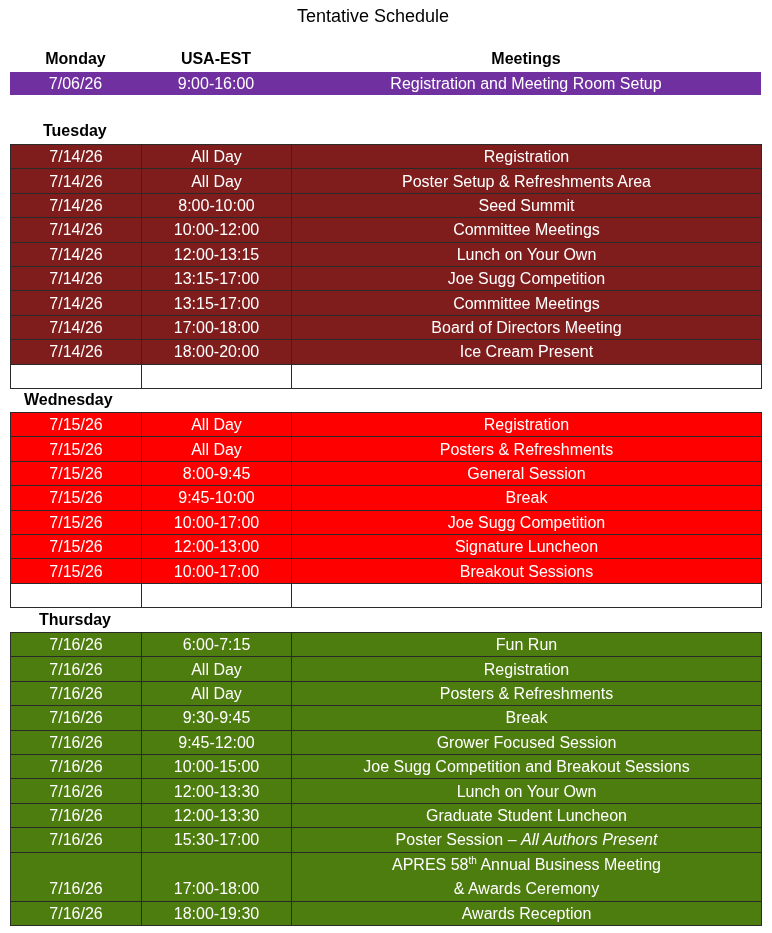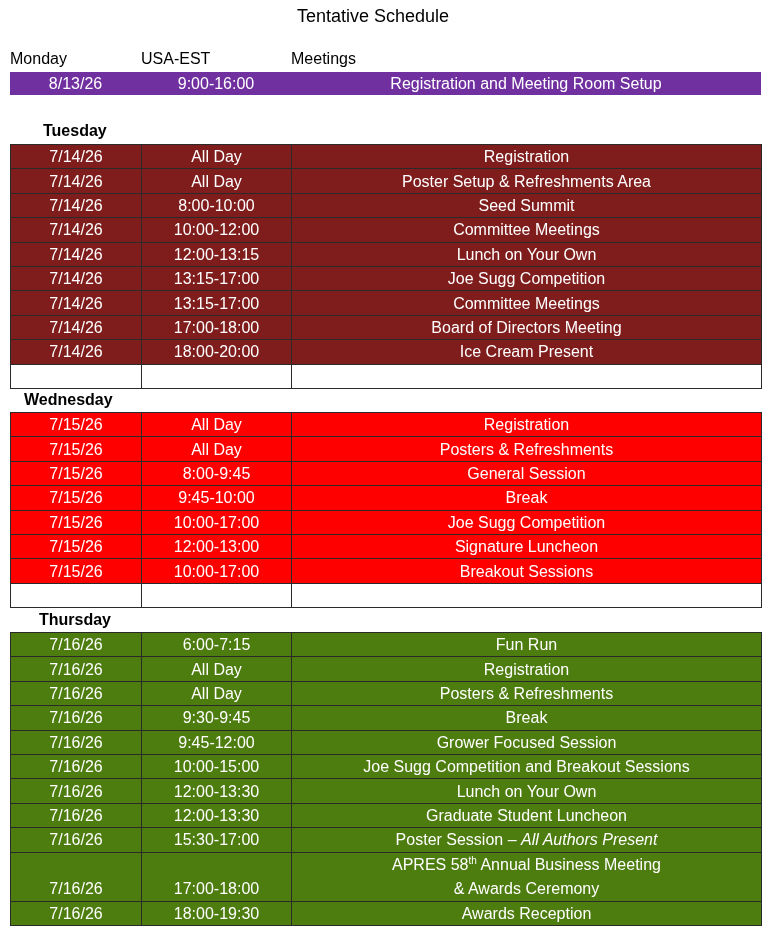--- a/index.html
+++ b/index.html
@@ -1,18 +1,18 @@
 <!DOCTYPE html>
 <html><head>
 <meta charset="utf-8">
 <style>
   html, body { margin: 0; padding: 0; background: #ffffff; }
   body { width: 772px; height: 933px; position: relative; font-family: "Liberation Sans", "DejaVu Sans", sans-serif; color: #000; overflow: hidden; }
   .title { position: absolute; top: 6px; left: 0; width: 746px; text-align: center; font-weight: normal; font-size: 18px; }
-  .hdr { position: absolute; top: 50px; font-weight: normal; font-size: 16px; text-align: left; }
+  .hdr { position: absolute; top: 50px; font-weight: bold; font-size: 16px; text-align: center; }
   .daylabel { position: absolute; font-weight: bold; font-size: 16px; }
   table.sched { position: absolute; left: 10px; width: 751px; border-collapse: collapse; table-layout: fixed; font-size: 16px; }
   table.sched td { height: 23.4px; padding: 0; text-align: center; border: 1px solid #2a2a2a; color: #fff; line-height: 23px; white-space: nowrap; }
   table.sched col.c1 { width: 131px; }
   table.sched col.c2 { width: 150px; }
   table.sched col.c3 { width: 470px; }
   .purple td { background: #7030a0; border: none !important; }
   .blue td { background: #7f1d1d; }
   .red td { background: #ff0000; }
   .green td { background: #4d7c0f; }
@@ -31,21 +31,21 @@
 <div class="hdr" style="left:291px;width:470px;">Meetings</div>
 
 <table class="sched" style="top:72px;">
   <colgroup>
       <col class="c1">
       <col class="c2">
       <col class="c3">
     </colgroup>
   <tbody>
       <tr class="purple">
-    <td>8/13/26</td>
+    <td>7/06/26</td>
     <td>9:00-16:00</td>
     <td>Registration and Meeting Room Setup</td>
   </tr>
 </tbody>
   </table>
 
 <div class="daylabel" style="left:43px;top:122px;">Tuesday</div>
 <table class="sched" style="top:144px;">
   <colgroup>
       <col class="c1">

